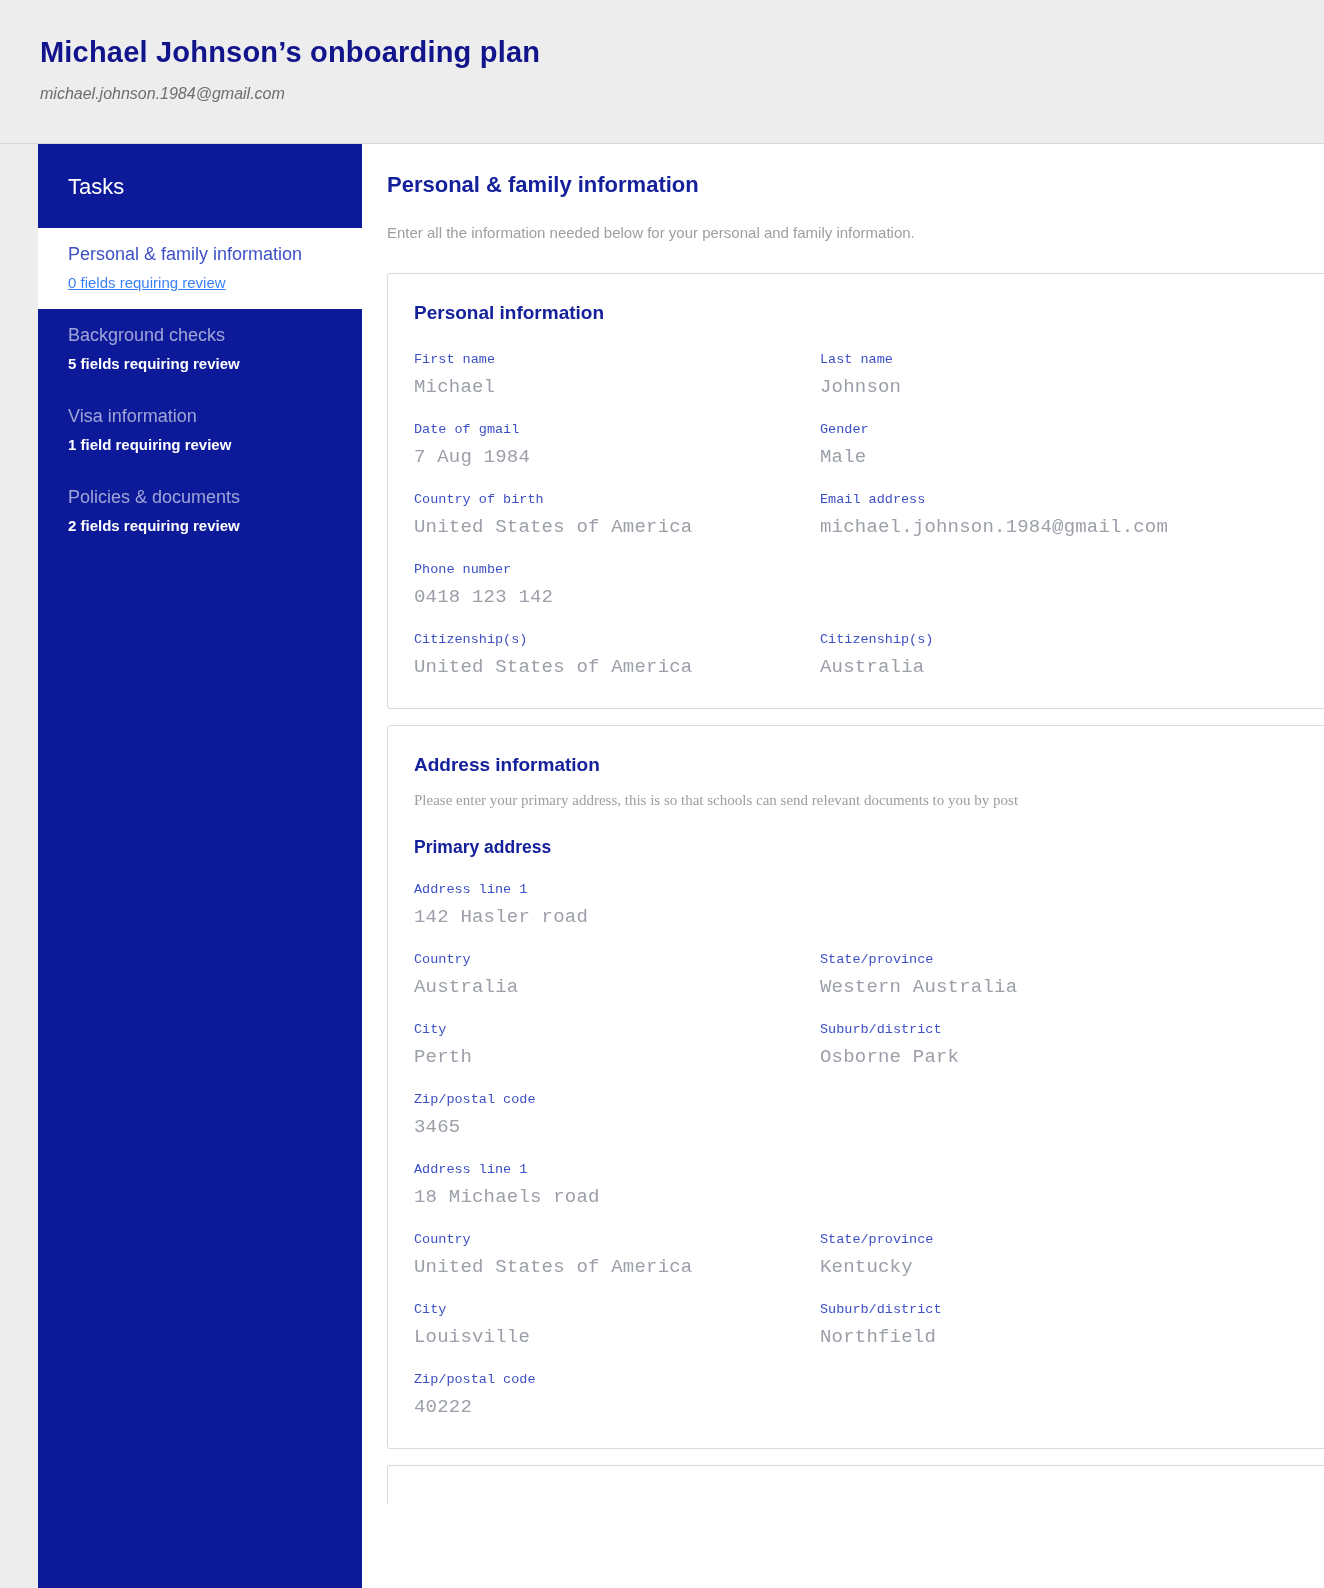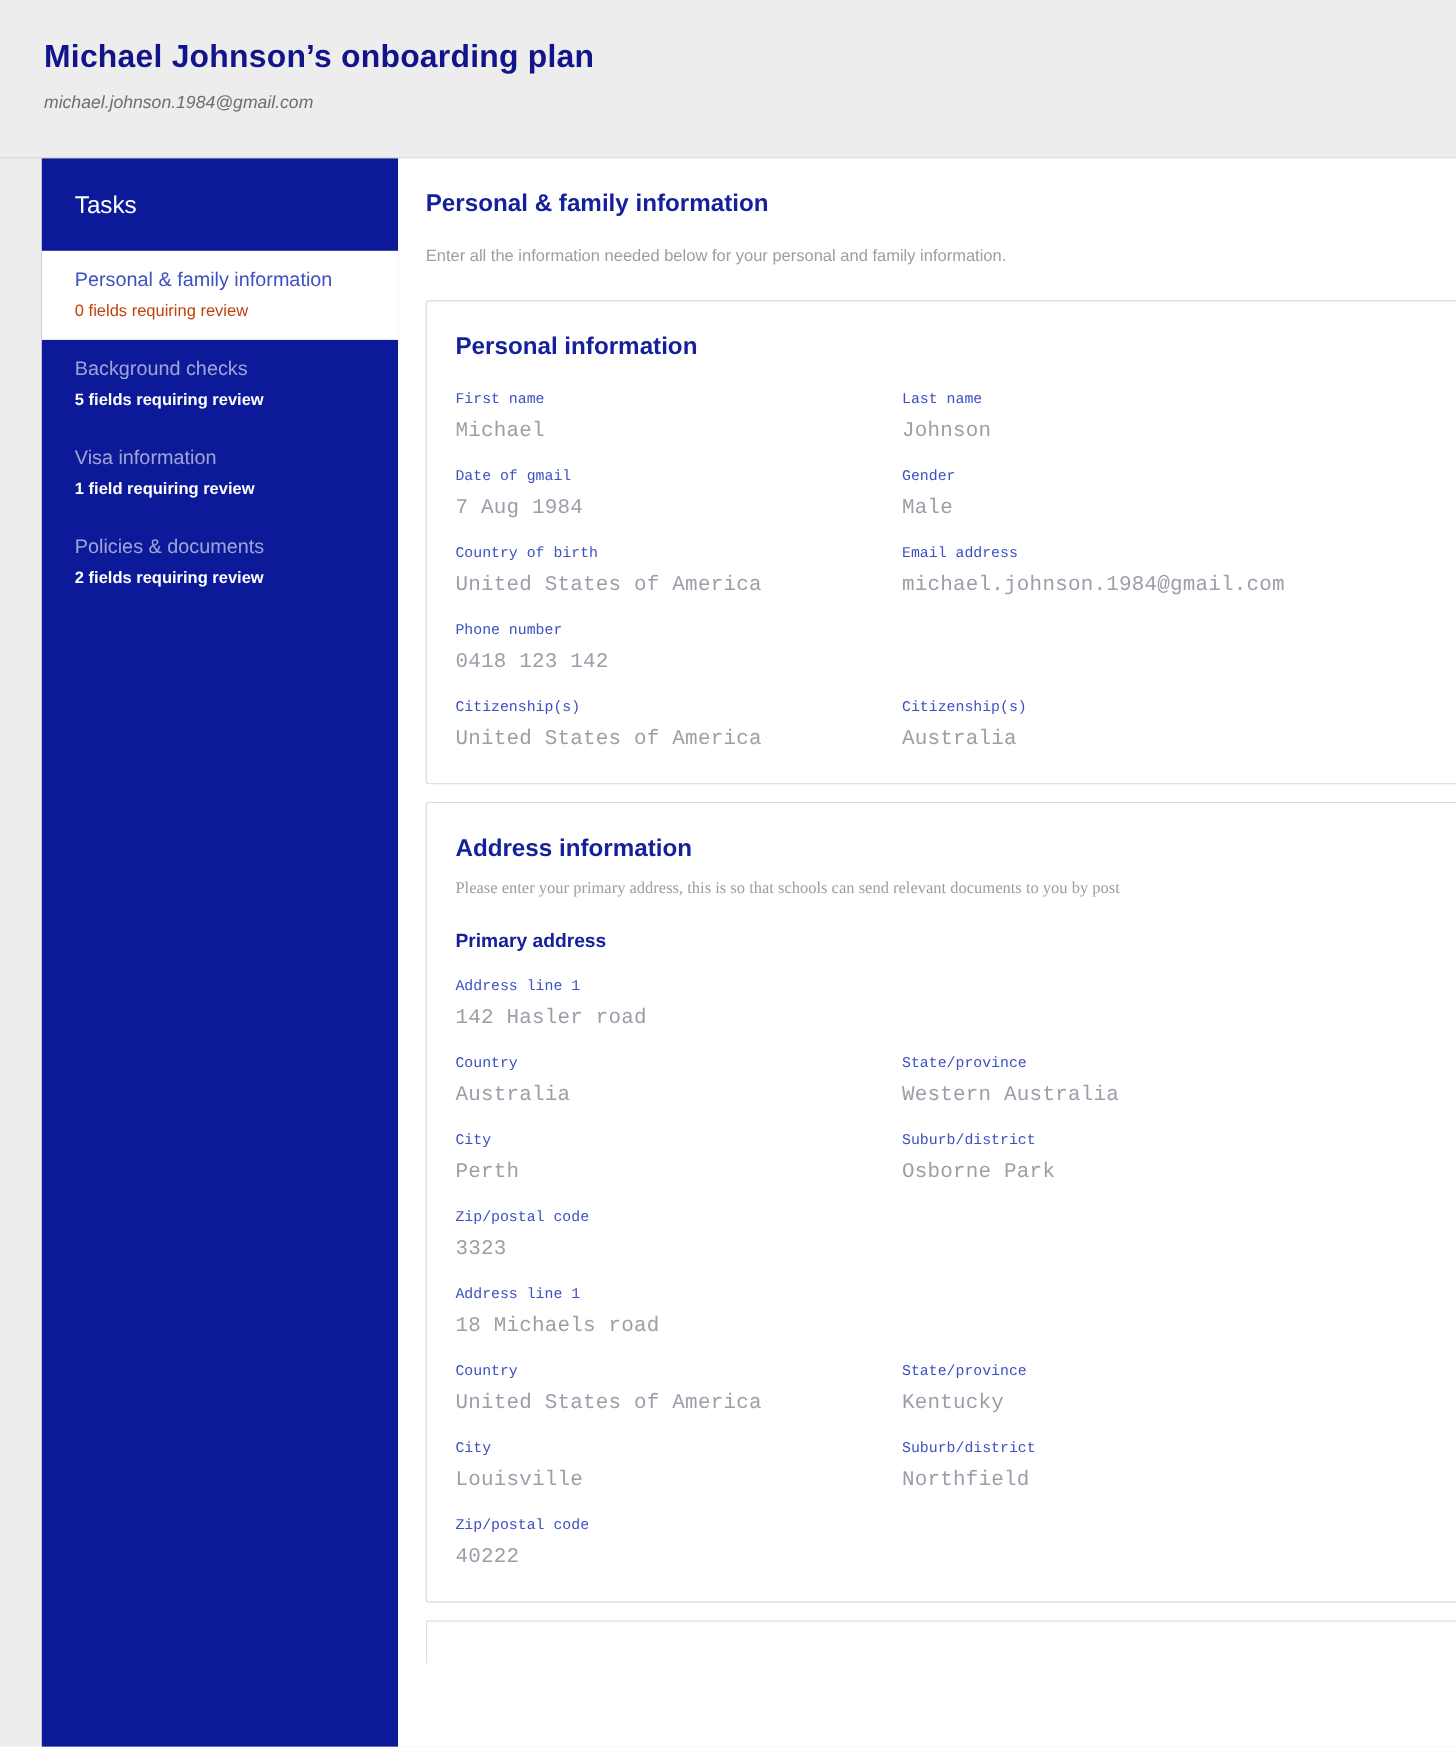--- a/index.html
+++ b/index.html
@@ -33,33 +33,33 @@
     padding: 30px 30px 28px; font-size: 22px; font-weight: 500; color: #ffffff;
   }
   .nav-item { padding: 16px 30px 18px; cursor: pointer; }
   .nav-title {
     font-size: 18px; font-weight: 400; color: rgba(255,255,255,0.60);
     margin-bottom: 9px;
   }
   .nav-status { font-size: 15px; font-weight: 600; color: #ffffff; }
   .nav-item.active { background: #ffffff; }
   .nav-item.active .nav-title { color: #3d51c5; }
-  .nav-item.active .nav-status { color: #c2410c; font-weight: 400; }
+  .nav-item.active .nav-status { color: #3b82f6; font-weight: 400; text-decoration: underline; }
 
   
   .main { flex: 1; background: #ffffff; padding: 28px 0 0 25px; overflow: hidden; }
   .main-heading { font-size: 22px; font-weight: 600; color: #15209b; }
   .main-desc { margin-top: 26px; font-size: 15px; color: #9e9e9e; }
 
   .card {
     background: #ffffff; border: 1px solid #d9d9d9; border-radius: 3px;
     margin: 32px -20px 0 0; padding: 28px 26px 30px;
   }
   .card + .card { margin-top: 16px; }
-  .card-title { font-size: 22px; font-weight: 600; color: #15209b; margin-bottom: 28px; }
+  .card-title { font-size: 19px; font-weight: 600; color: #15209b; margin-bottom: 28px; }
   .card-title.tight { margin-bottom: 16px; }
   .card-desc { font-size: 15px; color: #9e9e9e; margin-bottom: 28px; font-family: Liberation Serif, serif; }
   .sub-heading { font-size: 17.5px; font-weight: 600; color: #15209b; margin: 4px 0 24px; }
   .sub-heading.spaced { margin-top: 30px; }
 
   .frow { display: grid; grid-template-columns: 406px 1fr; margin-bottom: 24px; }
   .field { padding-right: 20px; font-family: Liberation Mono, monospace; }
   .flabel { font-size: 13.5px; color: #3c50c4; margin-bottom: 9px; }
   .fvalue { font-size: 19px; color: #9b9fa8; letter-spacing: .2px; }
 
@@ -191,21 +191,21 @@
         </div>
         <div class="field">
           <div class="flabel">Suburb/district</div>
           <div class="fvalue">Osborne Park</div>
         </div>
       </div>
 
       <div class="frow">
         <div class="field">
           <div class="flabel">Zip/postal code</div>
-          <div class="fvalue">3323</div>
+          <div class="fvalue">3465</div>
         </div>
         <div class="field"></div>
       </div>
 
 
       <div class="frow">
         <div class="field">
           <div class="flabel">Address line 1</div>
           <div class="fvalue">18 Michaels road</div>
         </div>

